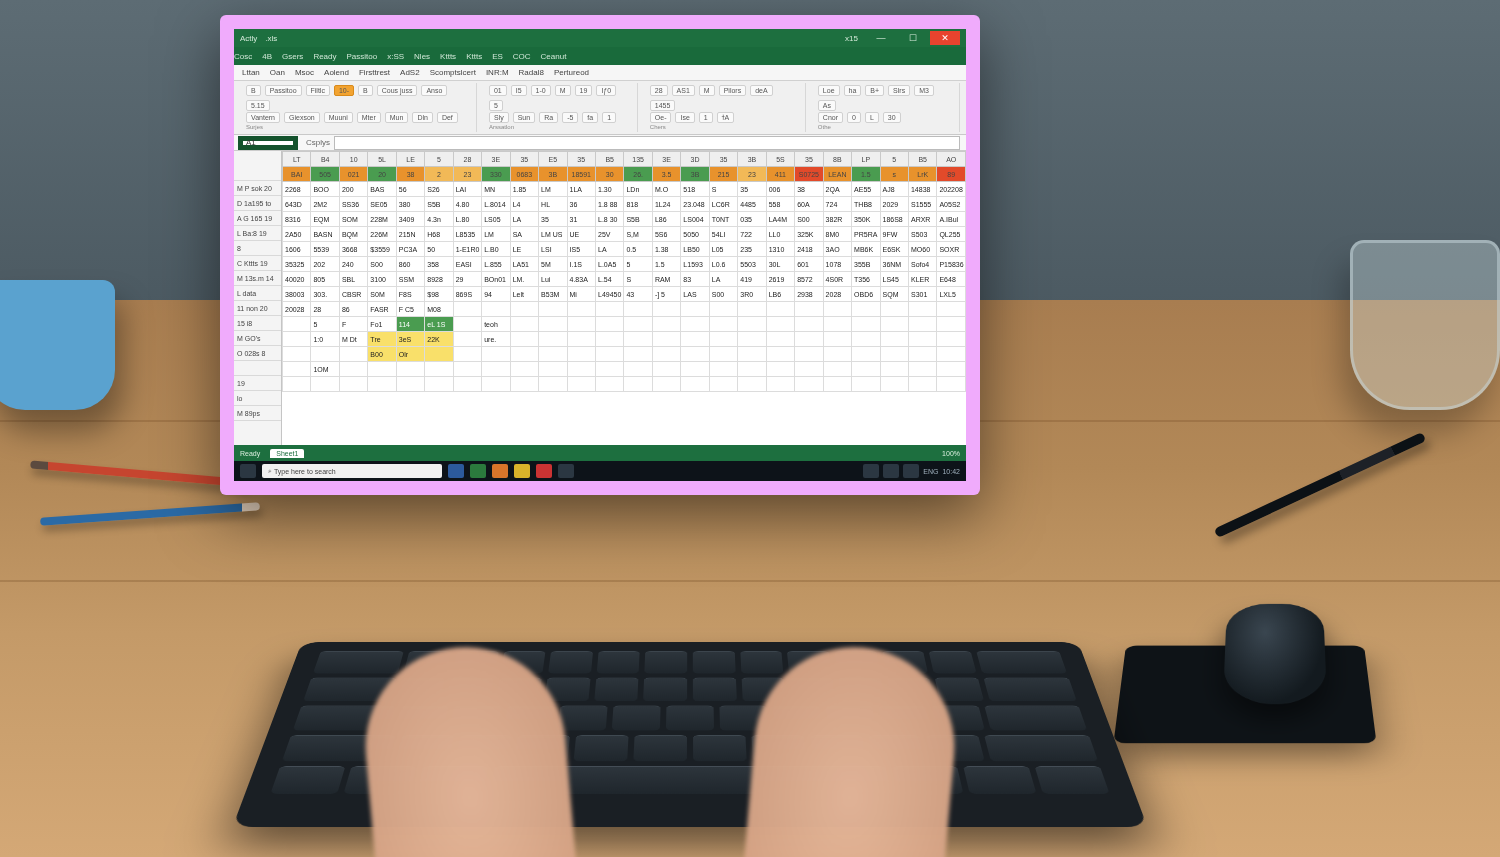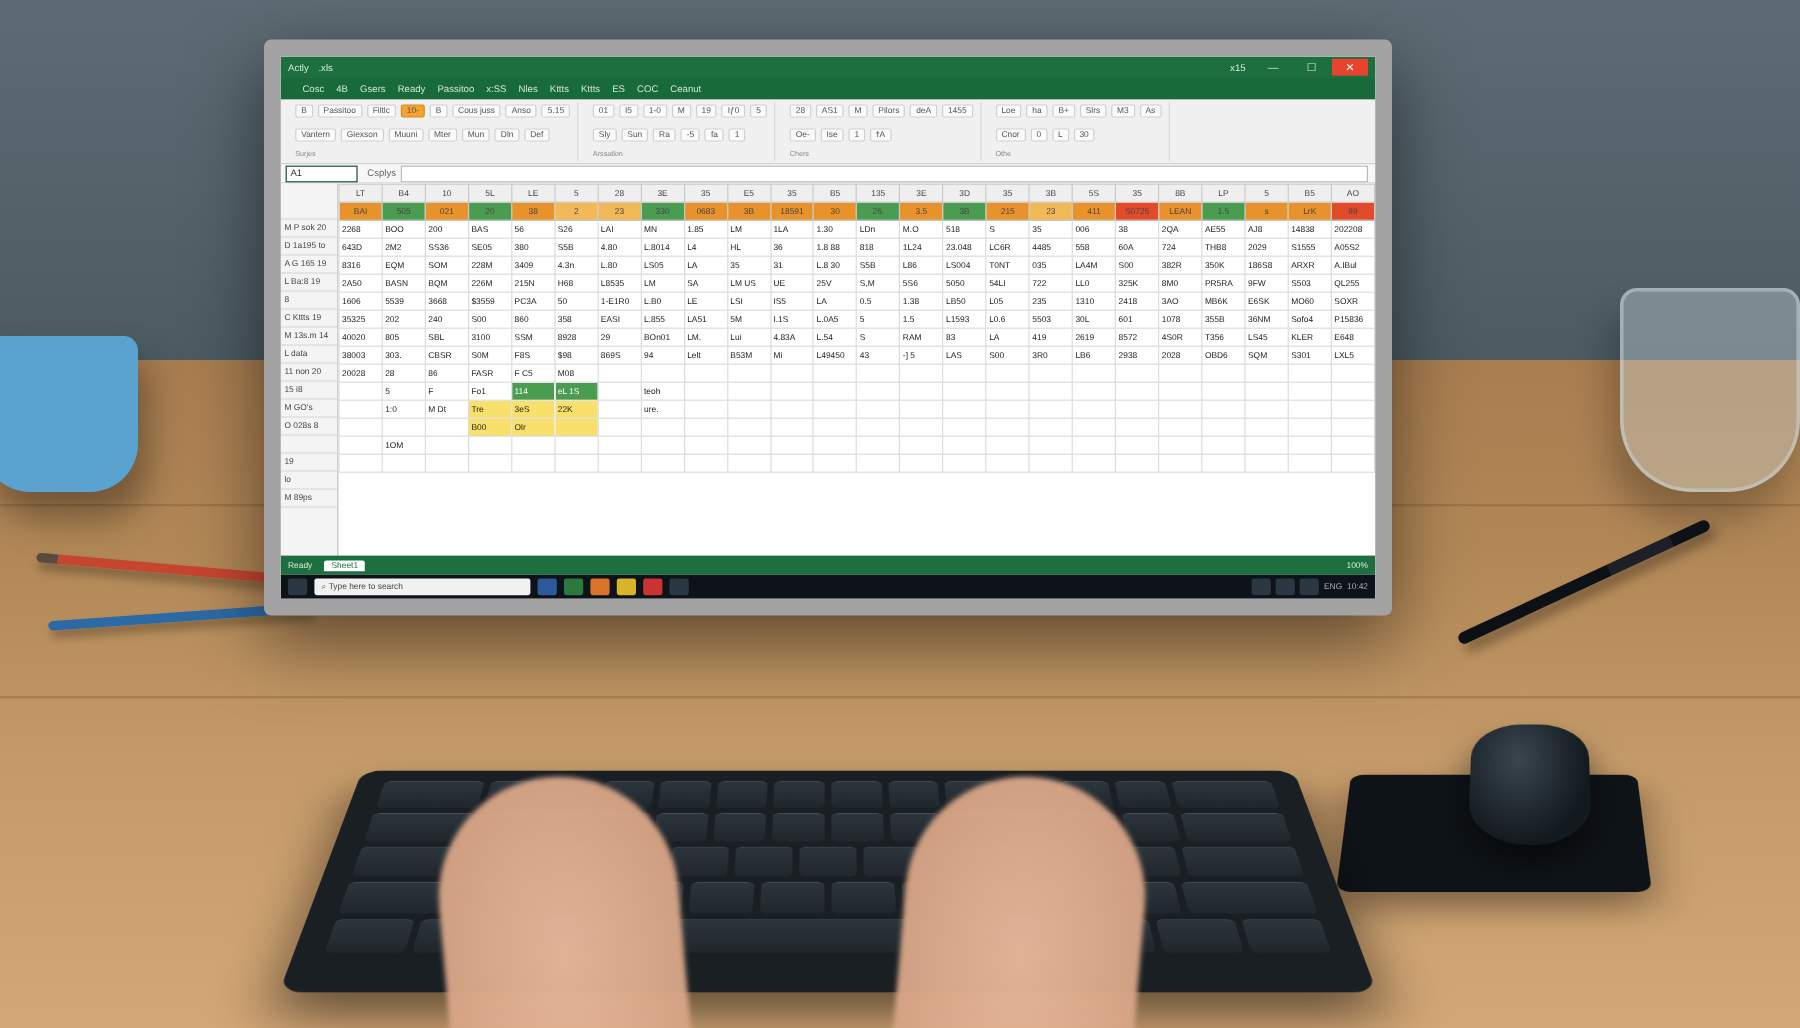--- a/index.html
+++ b/index.html
@@ -24,23 +24,23 @@
     width: 100%;
     height: 2px;
     background: rgba(120,80,40,0.3);
   }
   .desk::before { top: 120px; }
   .desk::after { top: 280px; }
 
   
   .monitor {
     position: absolute;
-    top: 33px; left: 220px;
-    width: 940px; height: 480px;
-    background: #a3a3a3;
+    top: 15px; left: 220px;
+    width: 760px; height: 480px;
+    background: #f0abfc;
     border-radius: 6px;
     padding: 14px;
     box-shadow: 0 20px 60px rgba(0,0,0,0.5);
   }
   .screen {
     width: 100%; height: 100%;
     background: #fff;
     display: flex;
     flex-direction: column;
     overflow: hidden;
@@ -65,21 +65,21 @@
   }
   .win-close { background: #e8432e; color: #fff; }
 
   .tabbar {
     height: 18px;
     background: #196a3b;
     color: #cfe7d6;
     display: flex;
     align-items: center;
     gap: 10px;
-    padding: 0 18px;
+    padding: 0 0;
     font-size: 8px;
   }
   .tabbar span { cursor: default; }
 
   .menubar {
     height: 16px;
     background: #f6f6f6;
     border-bottom: 1px solid #d0d0d0;
     color: #444;
     display: flex;
@@ -123,21 +123,21 @@
     height: 16px;
     background: #f7f7f7;
     border-bottom: 1px solid #ccc;
     display: flex;
     align-items: center;
     font-size: 8px;
     color: #333;
   }
   .namebox {
     width: 60px; height: 14px;
-    border: 1px solid #14532d;
+    border: 5px solid #14532d;
     background: #fff;
     margin: 0 4px;
     padding: 0 3px;
     display: flex; align-items: center;
   }
   .fxlabel { padding: 0 4px; color: #666; }
   .fxbar {
     flex: 1; height: 14px;
     border: 1px solid #bbb;
     background: #fff;
@@ -374,20 +374,32 @@
         <span>Passitoo</span>
         <span>x:SS</span>
         <span>Nles</span>
         <span>Kttts</span>
         <span>Kttts</span>
         <span>ES</span>
         <span>COC</span>
         <span>Ceanut</span>
       </div>
 
+    <div class="menubar" id="menubar">
+        <span>Lttan</span>
+        <span>Oan</span>
+        <span>Msoc</span>
+        <span>Aolend</span>
+        <span>Firsttrest</span>
+        <span>AdS2</span>
+        <span>Scomptslcert</span>
+        <span>INR:M</span>
+        <span>Radal8</span>
+        <span>Pertureod</span>
+      </div>
 
     <div class="ribbon" id="ribbon">
         <div class="ribbon-group">
           <div class="ribbon-row">
             <span class="rbtn">B</span>
             <span class="rbtn">Passitoo</span>
             <span class="rbtn">Filtlc</span>
             <span class="rbtn accent">10-</span>
             <span class="rbtn">B</span>
             <span class="rbtn">Cous juss</span>

